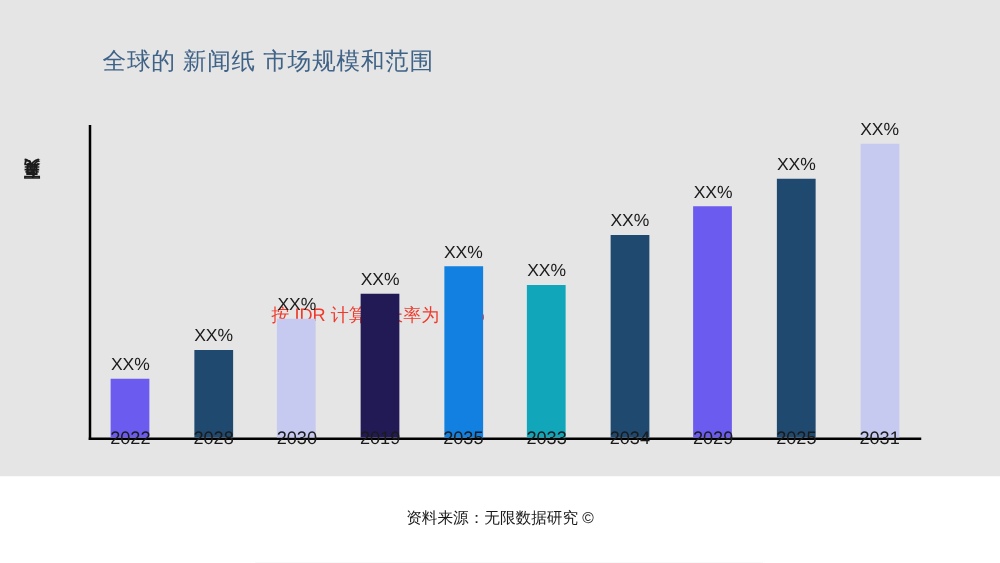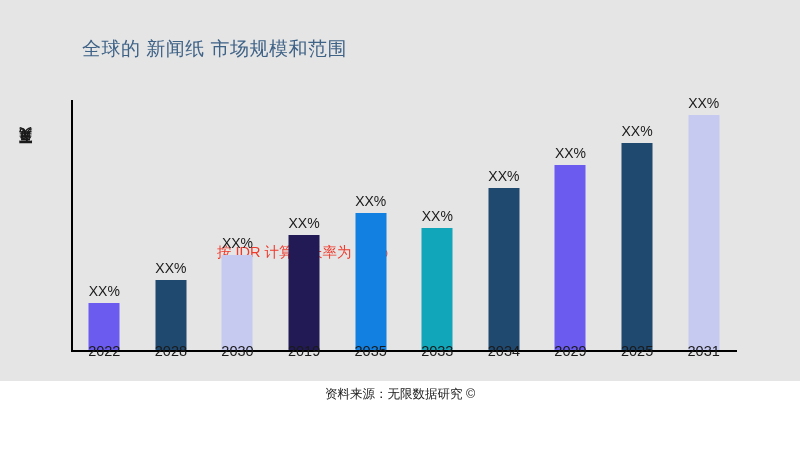--- a/index.html
+++ b/index.html
@@ -112,21 +112,21 @@
     transform: translateX(-50%);
     font-size: 14.5px;
     color: #1a1a1a;
     white-space: nowrap;
   }
 
   
   #source-note {
     position: absolute;
     left: 0;
-    top: 386px;
+    top: 406px;
     width: 800px;
     text-align: center;
     font-size: 12.5px;
     color: #1a1a1a;
   }
 </style>
 </head>
 <body>
 
 <div id="page">

